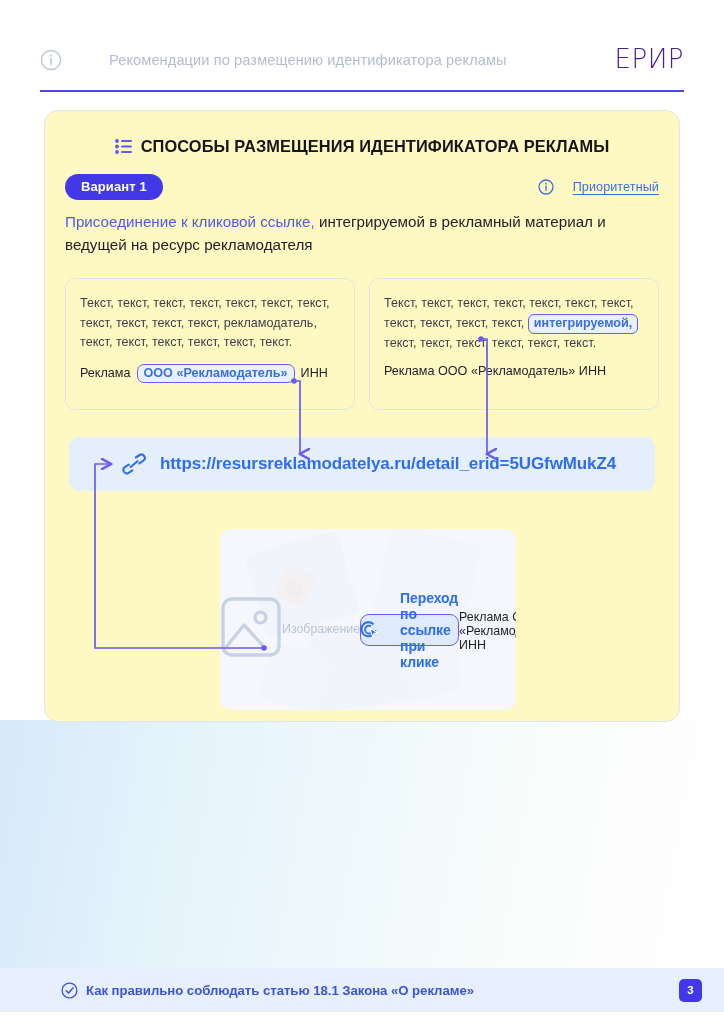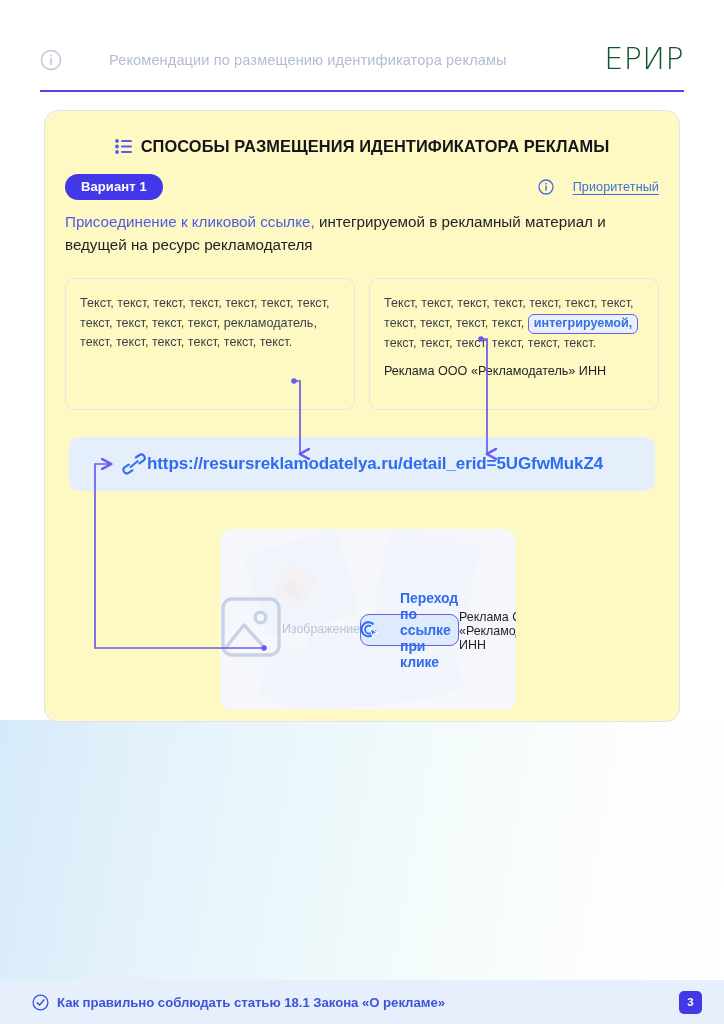--- a/index.html
+++ b/index.html
@@ -48,24 +48,24 @@
   }
   .hdr-title {
     font-size: 14.6px;
     color: #b3bdd0;
     letter-spacing: .1px;
     white-space: nowrap;
     margin-left: 36px;
   }
   .logo {
     font-family: "DejaVu Sans", sans-serif;
-    font-size: 30px;
+    font-size: 26px;
     font-weight: 300;
     letter-spacing: .5px;
-    color: #14532d;
+    color: #4c1d95;
     line-height: 1;
     padding-bottom: 2px;
   }
 
   
   .card {
     position: absolute;
     left: 44px;
     top: 110px;
     width: 636px;
@@ -182,21 +182,21 @@
 
   
   .urlbar {
     position: absolute;
     top: 326px; left: 24px; right: 24px;
     height: 54px;
     background: #e4effb;
     border-radius: 10px;
     display: flex;
     align-items: center;
-    gap: 0;
+    gap: 13px;
     padding-left: 52px;
   }
   .link-icon { width: 26px; height: 26px; flex: 0 0 26px; }
   .url-text {
     font-size: 17px;
     font-weight: 700;
     color: #2f6df0;
     letter-spacing: -.1px;
   }
 
@@ -260,27 +260,27 @@
   
   .connectors {
     position: absolute;
     inset: 0;
     pointer-events: none;
   }
 
   
   .footer {
     position: absolute;
-    left: 0; right: 0; bottom: 0;
+    left: 0; right: 0; bottom: 12px;
     height: 44px;
     background: #e7eefc;
     display: flex;
     align-items: center;
     justify-content: space-between;
-    padding: 0 22px 0 32px;
+    padding: 0 22px 0 61px;
   }
   .footer-left {
     display: flex;
     align-items: center;
     gap: 8px;
   }
   .check-icon { width: 17px; height: 17px; flex: 0 0 17px; }
   .footer-text {
     font-size: 13.2px;
     font-weight: 700;
@@ -349,20 +349,25 @@
   </div>
 
   <div class="desc">
     <span class="hl">Присоединение к кликовой ссылке,</span><span> интегрируемой в рекламный материал и ведущей на ресурс рекламодателя</span>
   </div>
 
   <div class="boxes">
 
     <div class="tbox">
       <div class="tbox-body">Текст, текст, текст, текст, текст, текст, текст, текст, текст, текст, текст, рекламодатель, текст, текст, текст, текст, текст, текст.</div>
+      <div class="tbox-foot">
+        <span>Реклама</span>
+        <span class="pill">ООО «Рекламодатель»</span>
+        <span>ИНН</span>
+      </div>
     </div>
 
     <div class="tbox">
       <div class="tbox-body"><span>Текст, текст, текст, текст, текст, текст, текст, текст, текст, текст, текст,</span> <span class="pill-inline">интегрируемой,</span><span> текст, текст, текст, текст, текст, текст.</span></div>
       <div class="tbox-foot">
         <span>Реклама ООО «Рекламодатель» ИНН</span>
       </div>
     </div>
 
   </div>

